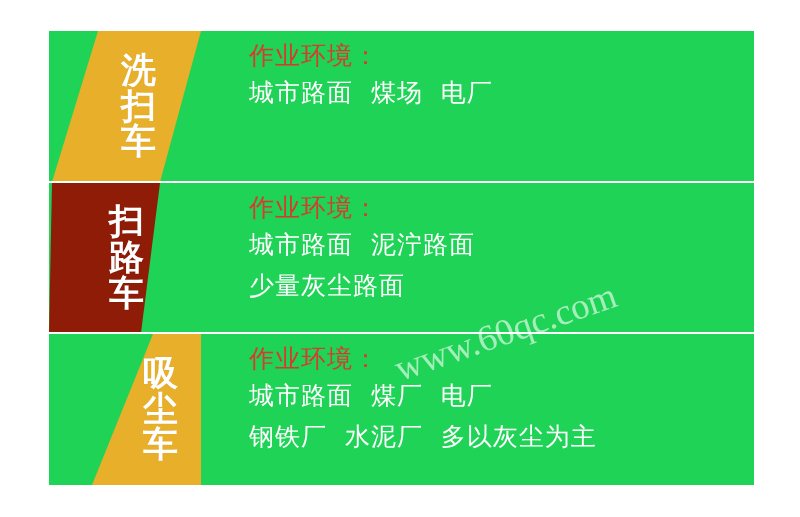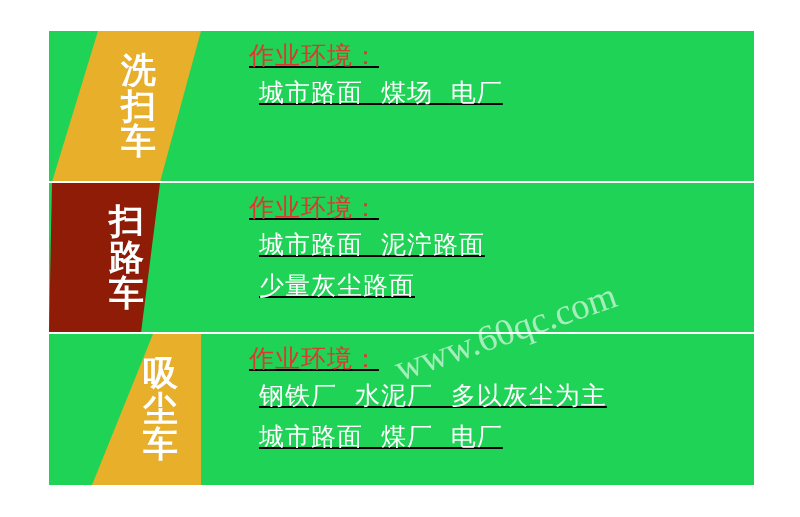--- a/index.html
+++ b/index.html
@@ -93,34 +93,33 @@
 
   
   .content {
     position: absolute;
     left: 200px;
     top: 0;
     right: 8px;
     height: 100%;
     padding-top: 12px;
     box-sizing: border-box;
-    text-decoration: underline;
   }
   .env-heading {
     color: #D93A2B;
     font-size: 25px;
     line-height: 1.0;
     margin: 0 0 12px 0;
     letter-spacing: 1px;
   }
   .env-line {
     color: #ffffff;
     font-size: 25px;
     line-height: 1.0;
-    margin: 0 0 16px 10px;
+    margin: 0 0 16px 0;
     letter-spacing: 1px;
     white-space: pre;
   }
 
   
   #watermark {
     position: absolute;
     left: 340px;
     top: 318px;
     transform: rotate(-19deg);
@@ -176,20 +175,20 @@
   <div class="row" id="row-2">
     <div class="badge" id="badge-2">
       <div class="badge-text">
         <span class="glyph">吸</span>
         <span class="glyph">尘</span>
         <span class="glyph">车</span>
       </div>
     </div>
     <div class="content">
       <p class="env-heading">作业环境：</p>
+      <p class="env-line">城市路面  煤厂  电厂</p>
       <p class="env-line">钢铁厂  水泥厂  多以灰尘为主</p>
-      <p class="env-line">城市路面  煤厂  电厂</p>
     </div>
   </div>
 
   <div id="watermark">www.60qc.com</div>
 
 </div>
 
 </body></html>

